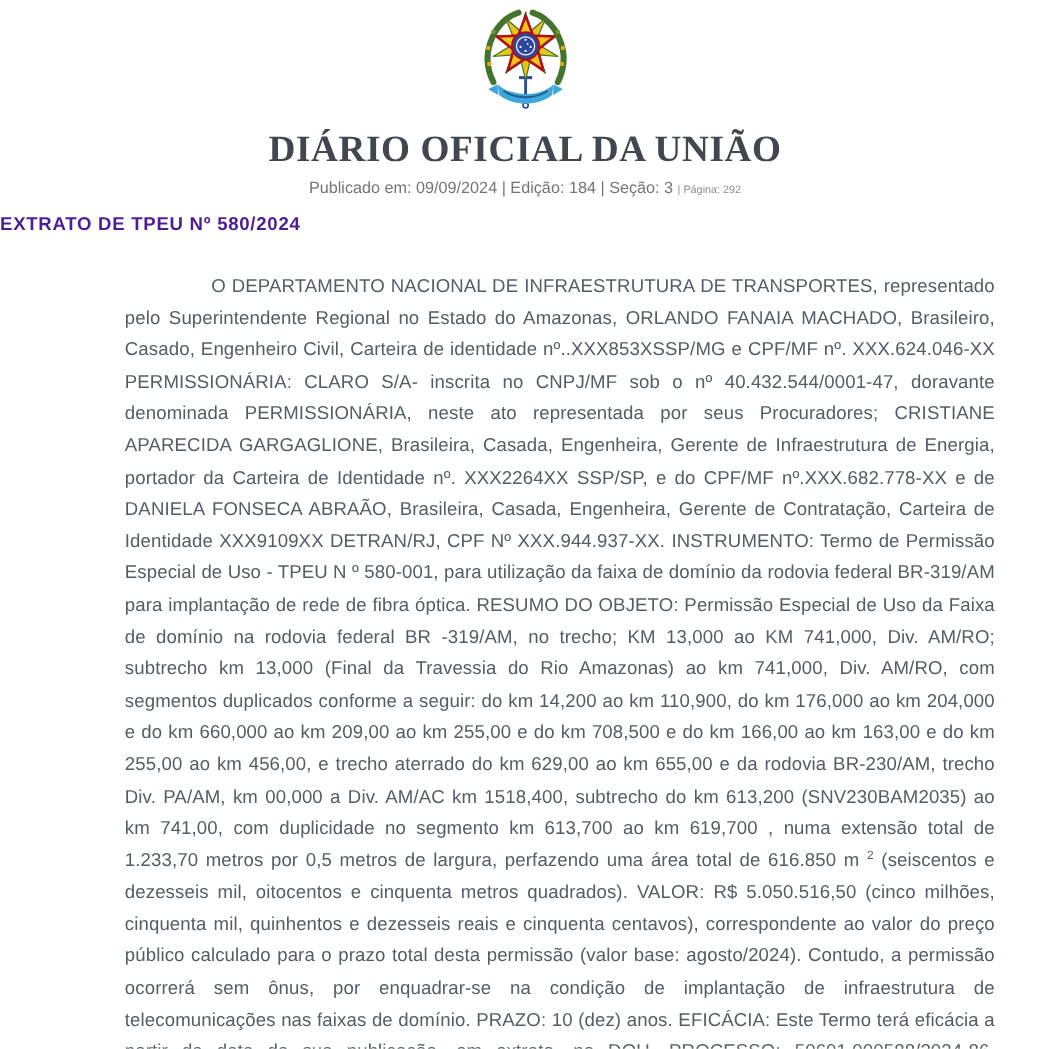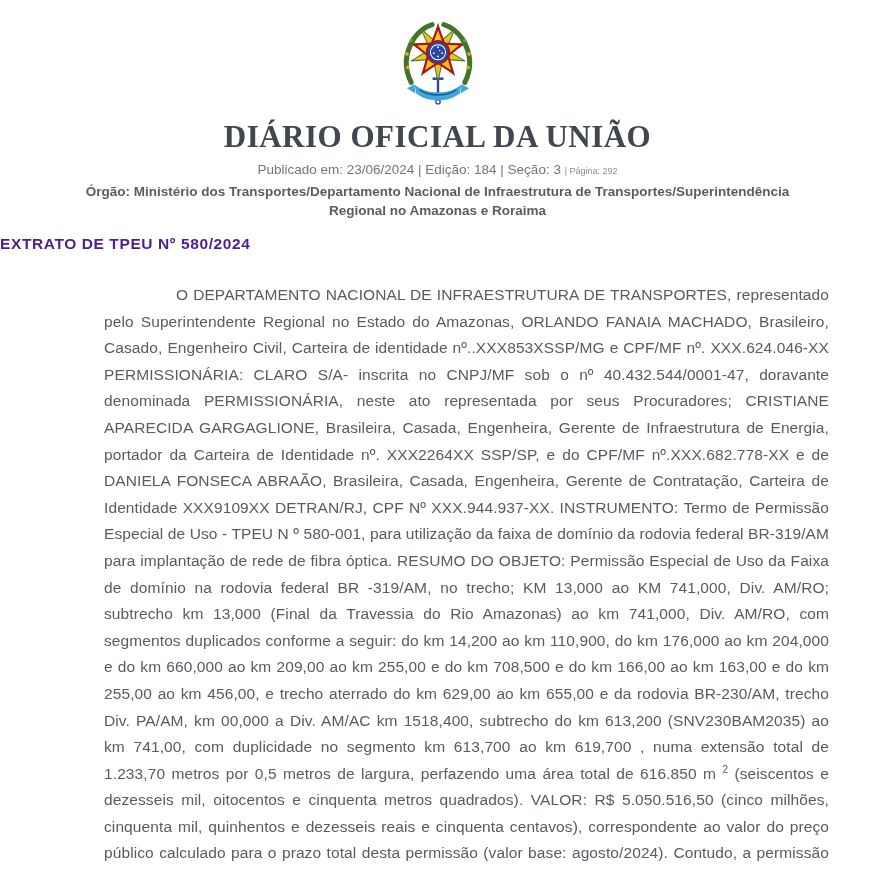--- a/index.html
+++ b/index.html
@@ -6,21 +6,21 @@
   body {
     width: 875px;
     height: 874px;
     font-family: "Liberation Sans", sans-serif;
     color: #545c64;
     overflow: hidden;
   }
   .page { width: 875px; }
 
   
-  .header { text-align: center; padding-top: 17px; }
+  .header { text-align: center; padding-top: 3px; }
   .coat { display: inline-block; }
   .masthead {
     font-family: "Liberation Serif", "DejaVu Serif", serif;
     font-weight: bold;
     font-size: 31px;
     letter-spacing: 0.5px;
     color: #40474f;
     margin: 4px 0 7px 0;
   }
   .publine {
@@ -105,22 +105,21 @@
 
         <path d="M 22,80 C 35,93 65,93 78,80 L 76,91 C 62,102 38,102 24,91 Z" fill="#3fa7dc"></path>
         <path d="M 22,80 L 13,85 L 23,91 Z" fill="#3fa7dc"></path>
         <path d="M 78,80 L 87,85 L 77,91 Z" fill="#3fa7dc"></path>
         <path d="M 28,86.5 C 40,95 60,95 72,86.5" fill="none" stroke="#1c5f94" stroke-width="2"></path>
       </svg>
     </span>
 
     <div class="masthead">DIÁRIO OFICIAL DA UNIÃO</div>
 
-    <div class="publine"><span>Publicado em: 23/06/2024 | Edição: 184 | Seção: 3</span> <span class="page-small">| Página: 292</span></div>
+    <div class="publine"><span>Publicado em: 09/09/2024 | Edição: 184 | Seção: 3</span> <span class="page-small">| Página: 292</span></div>
 
-    <div class="organ">Órgão: Ministério dos Transportes/Departamento Nacional de Infraestrutura de Transportes/Superintendência Regional no Amazonas e Roraima</div>
   </div>
 
   <div class="doc-title">EXTRATO DE TPEU Nº 580/2024</div>
 
   <p class="doc-body"><span>O DEPARTAMENTO NACIONAL DE INFRAESTRUTURA DE TRANSPORTES, representado pelo Superintendente Regional no Estado do Amazonas, ORLANDO FANAIA MACHADO, Brasileiro, Casado, Engenheiro Civil, Carteira de identidade nº..XXX853XSSP/MG e CPF/MF nº. XXX.624.046-XX PERMISSIONÁRIA: CLARO S/A- inscrita no CNPJ/MF sob o nº 40.432.544/0001-47, doravante denominada PERMISSIONÁRIA, neste ato representada por seus Procuradores; CRISTIANE APARECIDA GARGAGLIONE, Brasileira, Casada, Engenheira, Gerente de Infraestrutura de Energia, portador da Carteira de Identidade nº. XXX2264XX SSP/SP, e do CPF/MF nº.XXX.682.778-XX e de DANIELA FONSECA ABRAÃO, Brasileira, Casada, Engenheira, Gerente de Contratação, Carteira de Identidade XXX9109XX DETRAN/RJ, CPF Nº XXX.944.937-XX. INSTRUMENTO: Termo de Permissão Especial de Uso - TPEU N º 580-001, para utilização da faixa de domínio da rodovia federal BR-319/AM para implantação de rede de fibra óptica. RESUMO DO OBJETO: Permissão Especial de Uso da Faixa de domínio na rodovia federal BR -319/AM, no trecho; KM 13,000 ao KM 741,000, Div. AM/RO; subtrecho km 13,000 (Final da Travessia do Rio Amazonas) ao km 741,000, Div. AM/RO, com segmentos duplicados conforme a seguir: do km 14,200 ao km 110,900, do km 176,000 ao km 204,000 e do km 660,000 ao km 209,00 ao km 255,00 e do km 708,500 e do km 166,00 ao km 163,00 e do km 255,00 ao km 456,00, e trecho aterrado do km 629,00 ao km 655,00 e da rodovia BR-230/AM, trecho Div. PA/AM, km 00,000 a Div. AM/AC km 1518,400, subtrecho do km 613,200 (SNV230BAM2035) ao km 741,00, com duplicidade no segmento km 613,700 ao km 619,700 , numa extensão total de 1.233,70 metros por 0,5 metros de largura, perfazendo uma área total de 616.850 m </span><sup>2</sup><span> (seiscentos e dezesseis mil, oitocentos e cinquenta metros quadrados). VALOR: R$ 5.050.516,50 (cinco milhões, cinquenta mil, quinhentos e dezesseis reais e cinquenta centavos), correspondente ao valor do preço público calculado para o prazo total desta permissão (valor base: agosto/2024). Contudo, a permissão ocorrerá sem ônus, por enquadrar-se na condição de implantação de infraestrutura de telecomunicações nas faixas de domínio. PRAZO: 10 (dez) anos. EFICÁCIA: Este Termo terá eficácia a partir da data da sua publicação, em extrato, no DOU. PROCESSO: 50601.000588/2024-86. ASSINATURA: 19/09/2024.</span></p>
 
 </div>
 
 </body></html>

